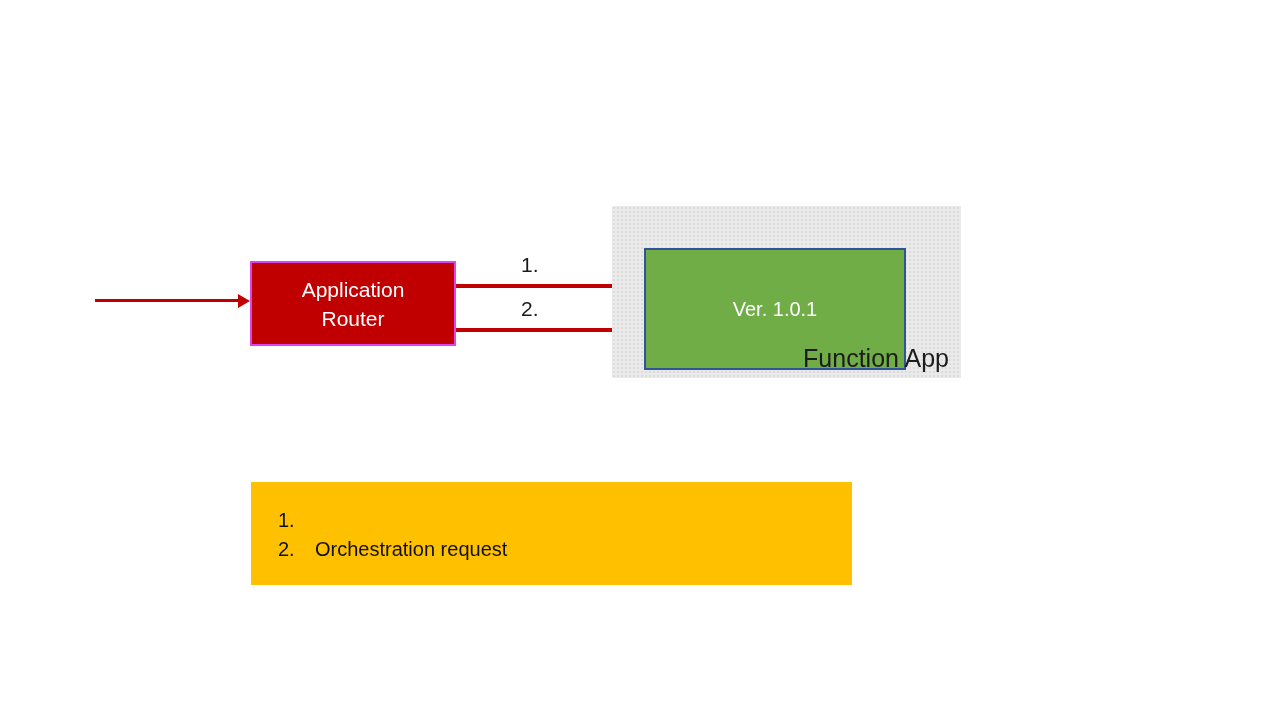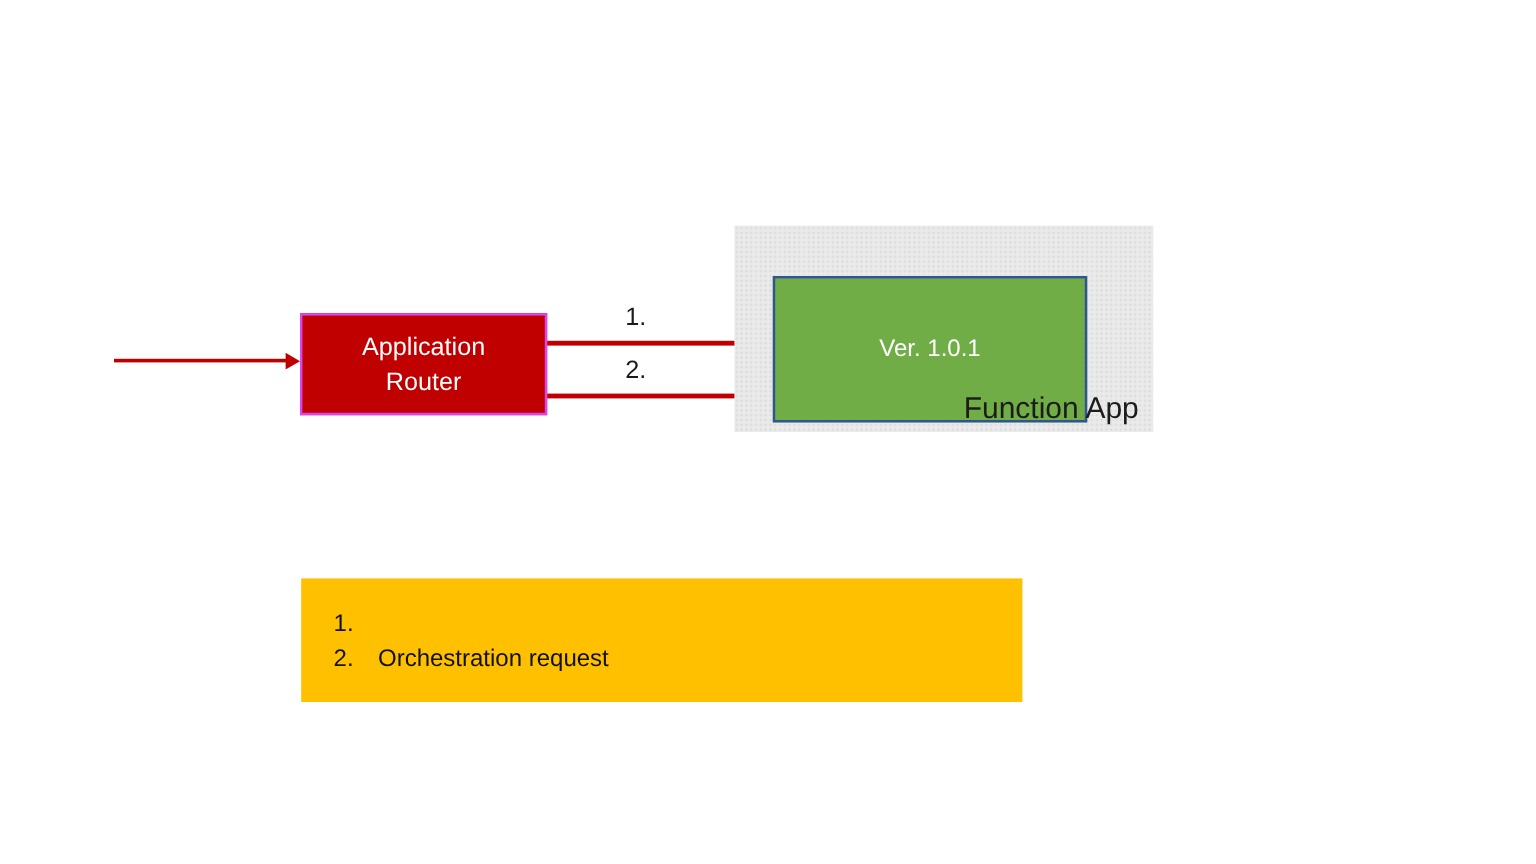--- a/index.html
+++ b/index.html
@@ -35,21 +35,21 @@
     font-size: 21px;
     line-height: 29px;
     text-align: center;
     max-width: 150px;
   }
 
   
   .function-app {
     position: absolute;
     left: 612px;
-    top: 188px;
+    top: 206px;
     width: 324px;
     height: 172px;
     background-color: #eaeaea;
     background-image: radial-gradient(#dcdcdc 0.8px, transparent 0.9px);
     background-size: 4px 4px;
     padding-left: 25px;
   }
   .function-app-label {
     position: absolute;
     right: 12px;

